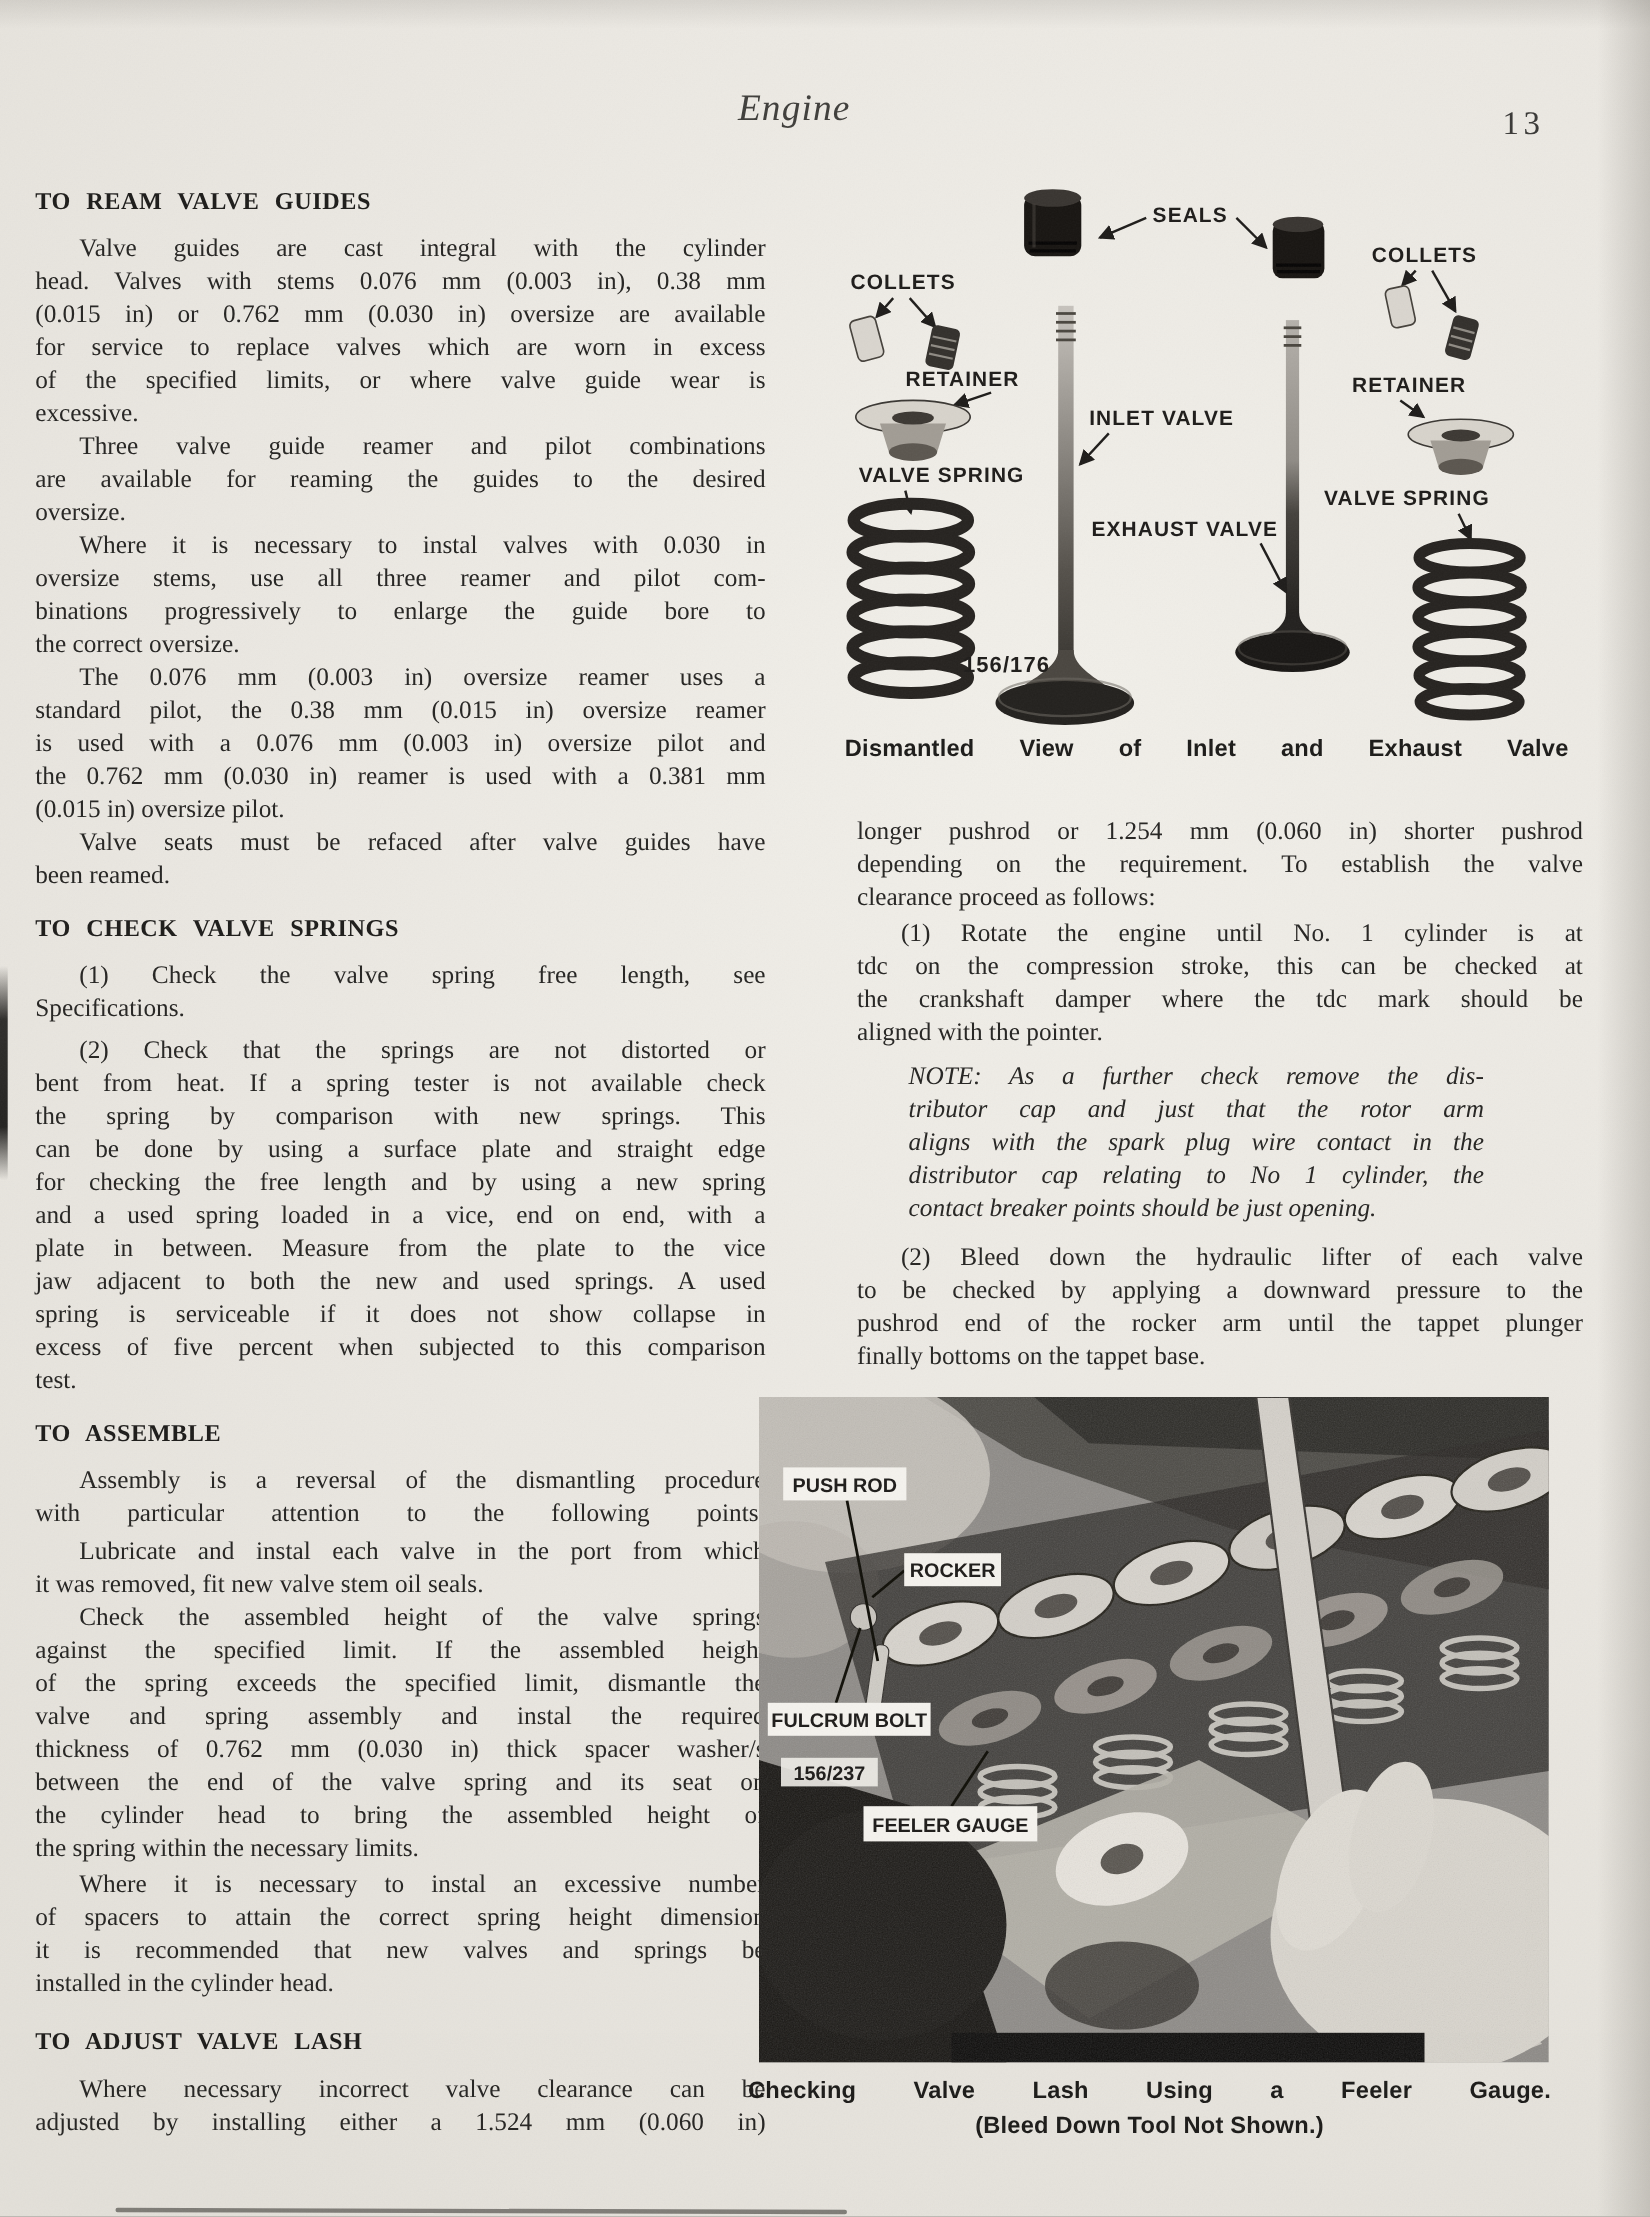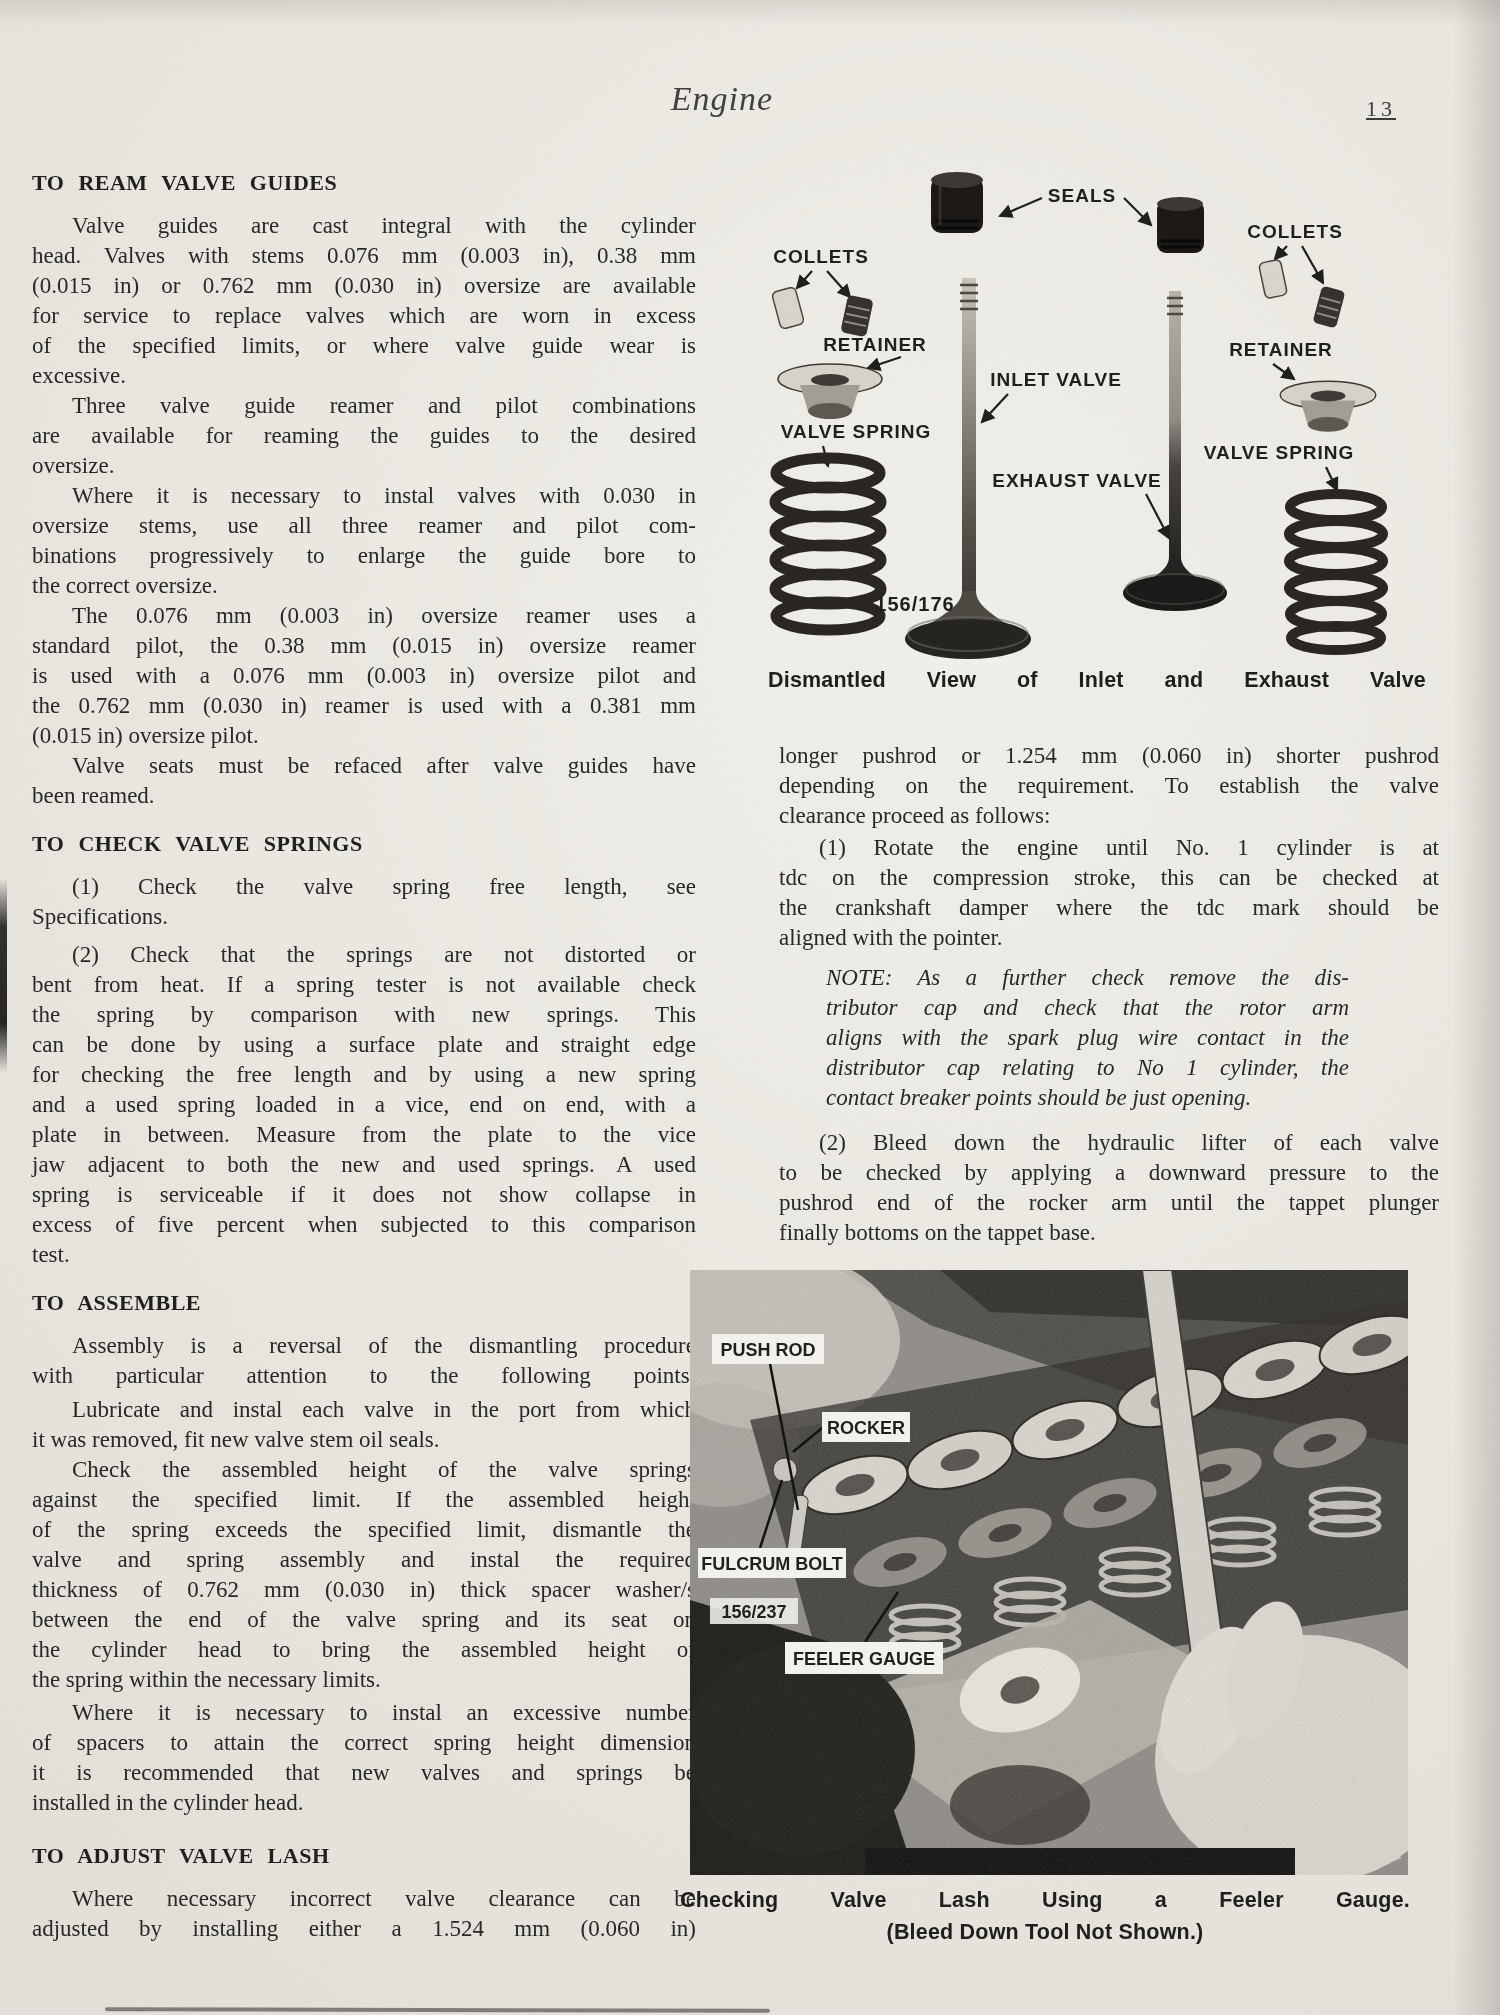--- a/index.html
+++ b/index.html
@@ -17,21 +17,21 @@
   .para.note{margin-left:47px;width:523px;font-style:italic;}
   .sec-heading{
     font-weight:bold;font-size:22px;line-height:30px;margin:18px 0 13px;
     letter-spacing:.5px;word-spacing:8px;color:#1d1c1a;
   }
   .header-title{
     position:absolute;left:540px;top:80px;width:364px;text-align:center;
     font-style:italic;font-size:34px;color:#3f3e3b;letter-spacing:1px;
   }
   .page-num{
-    position:absolute;left:1366px;top:96px;font-size:22px;color:#3a3937;letter-spacing:4px;text-decoration:underline;
+    position:absolute;left:1366px;top:96px;font-size:30px;color:#3a3937;letter-spacing:4px;
   }
   .figcap{
     position:absolute;font-family:"Liberation Sans", sans-serif;font-weight:bold;
     font-size:21.5px;line-height:32px;color:#1c1b19;letter-spacing:.2px;
   }
   .cap-j{text-align:justify;text-align-last:justify;}
   .cap-c{text-align:center;}
   svg text{
     font-family:"Liberation Sans", sans-serif;font-weight:bold;fill:#1e1c1a;
   }
@@ -151,21 +151,21 @@
         <div class="tl">clearance proceed as follows:</div>
       </div>
       <div class="para" style="margin-top: 2px;">
         <div class="tl j ind">(1) Rotate the engine until No. 1 cylinder is at</div>
         <div class="tl j">tdc on the compression stroke, this can be checked at</div>
         <div class="tl j">the crankshaft damper where the tdc mark should be</div>
         <div class="tl">aligned with the pointer.</div>
       </div>
       <div class="para note" style="margin-top: 10px;">
         <div class="tl j">NOTE: As a further check remove the dis-</div>
-        <div class="tl j">tributor cap and check that the rotor arm</div>
+        <div class="tl j">tributor cap and just that the rotor arm</div>
         <div class="tl j">aligns with the spark plug wire contact in the</div>
         <div class="tl j">distributor cap relating to No 1 cylinder, the</div>
         <div class="tl">contact breaker points should be just opening.</div>
       </div>
       <div class="para" style="margin-top: 15px;">
         <div class="tl j ind">(2) Bleed down the hydraulic lifter of each valve</div>
         <div class="tl j">to be checked by applying a downward pressure to the</div>
         <div class="tl j">pushrod end of the rocker arm until the tappet plunger</div>
         <div class="tl">finally bottoms on the tappet base.</div>
       </div>

